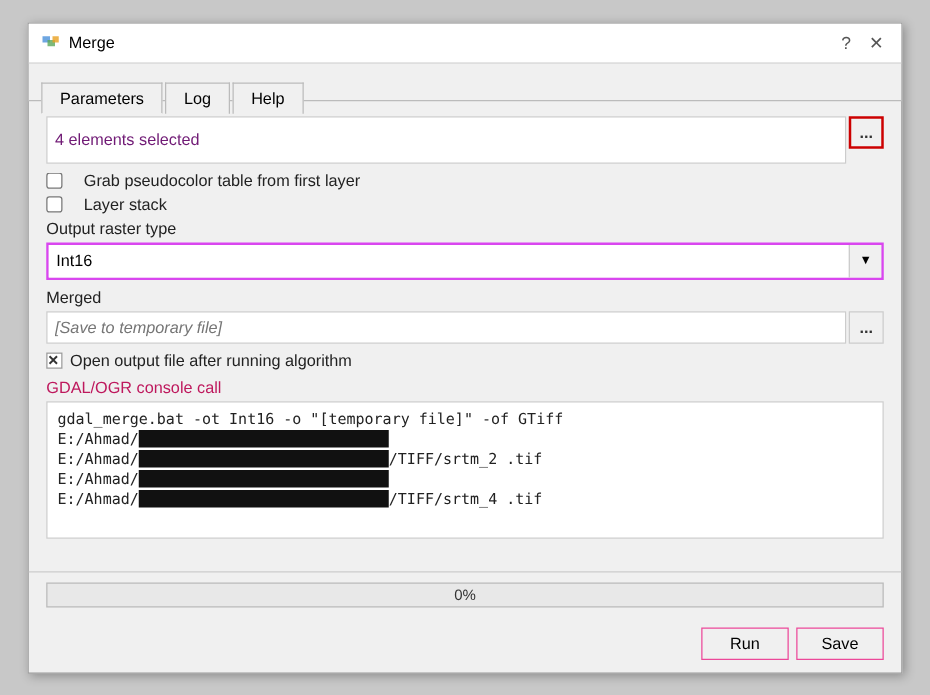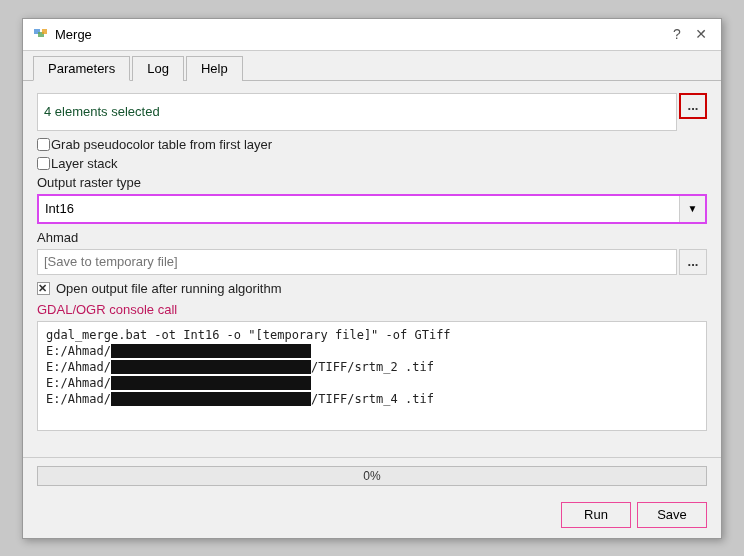--- a/index.html
+++ b/index.html
@@ -24,21 +24,21 @@
       background: #ffffff;
       border-bottom: 1px solid #ccc;
       display: flex;
       align-items: center;
       justify-content: space-between;
       padding: 6px 10px;
       height: 32px;
     }
     .title-bar-left {
       display: flex;
-      align-items: center;
+      align-items: flex-start;
       gap: 6px;
     }
     .title-icon {
       width: 16px;
       height: 16px;
       display: flex;
       align-items: center;
       justify-content: center;
     }
     .title-text {
@@ -71,21 +71,21 @@
     }
     .tab {
       padding: 4px 14px;
       border: 1px solid #bbb;
       border-bottom: none;
       background: #f0f0f0;
       cursor: pointer;
       font-size: 13px;
       margin-right: 2px;
       position: relative;
-      top: 1px;
+      top: 11px;
     }
     .tab.active {
       background: #f0f0f0;
       border-bottom: 1px solid #f0f0f0;
       z-index: 1;
     }
     .content {
       padding: 12px 14px;
     }
     .section-label {
@@ -98,39 +98,39 @@
       gap: 2px;
       margin-bottom: 6px;
     }
     .text-input {
       flex: 1;
       height: 38px;
       border: 1px solid #ccc;
       background: #fff;
       padding: 2px 6px;
       font-size: 13px;
-      color: #14532d;
+      color: #701a75;
     }
     .btn-small {
       width: 28px;
       height: 26px;
       border: 2px solid #cc0000;
       background: #f0f0f0;
       cursor: pointer;
       font-size: 13px;
       display: flex;
       align-items: center;
       justify-content: center;
       font-weight: bold;
       color: #333;
     }
     .checkbox-row {
       display: flex;
       align-items: center;
-      gap: 1px;
+      gap: 17px;
       margin-bottom: 4px;
     }
     .checkbox-row input[type="checkbox"] {
       width: 13px;
       height: 13px;
       cursor: pointer;
     }
     .checkbox-label {
       font-size: 13px;
       color: #222;
@@ -171,20 +171,21 @@
       margin-bottom: 6px;
     }
     .merged-input {
       flex: 1;
       height: 26px;
       border: 1px solid #ccc;
       background: #fff;
       padding: 2px 6px;
       font-size: 13px;
       color: #aaa;
+      font-style: italic;
     }
     .console-box {
       border: 1px solid #ccc;
       background: #fff;
       padding: 6px 8px;
       min-height: 110px;
       font-size: 12px;
       font-family: Consolas, monospace;
       color: #222;
       margin-bottom: 10px;
@@ -334,21 +335,21 @@
         <option>Float32</option>
         <option>Float64</option>
         <option>CInt16</option>
         <option>CInt32</option>
         <option>CFloat32</option>
         <option>CFloat64</option>
       </select>
       <button class="arrow-btn">▼</button>
     </div>
 
-    <div class="output-section-label">Ahmad</div>
+    <div class="output-section-label">Merged</div>
     <div class="merged-row">
       <input class="merged-input" type="text" placeholder="[Save to temporary file]" style="">
       <button class="btn-small" style="border:1px solid #ccc;">...</button>
     </div>
 
     <div class="open-check-row">
       <div class="check-x checked"></div>
       <span class="checkbox-label">Open output file after running algorithm</span>
     </div>
 

